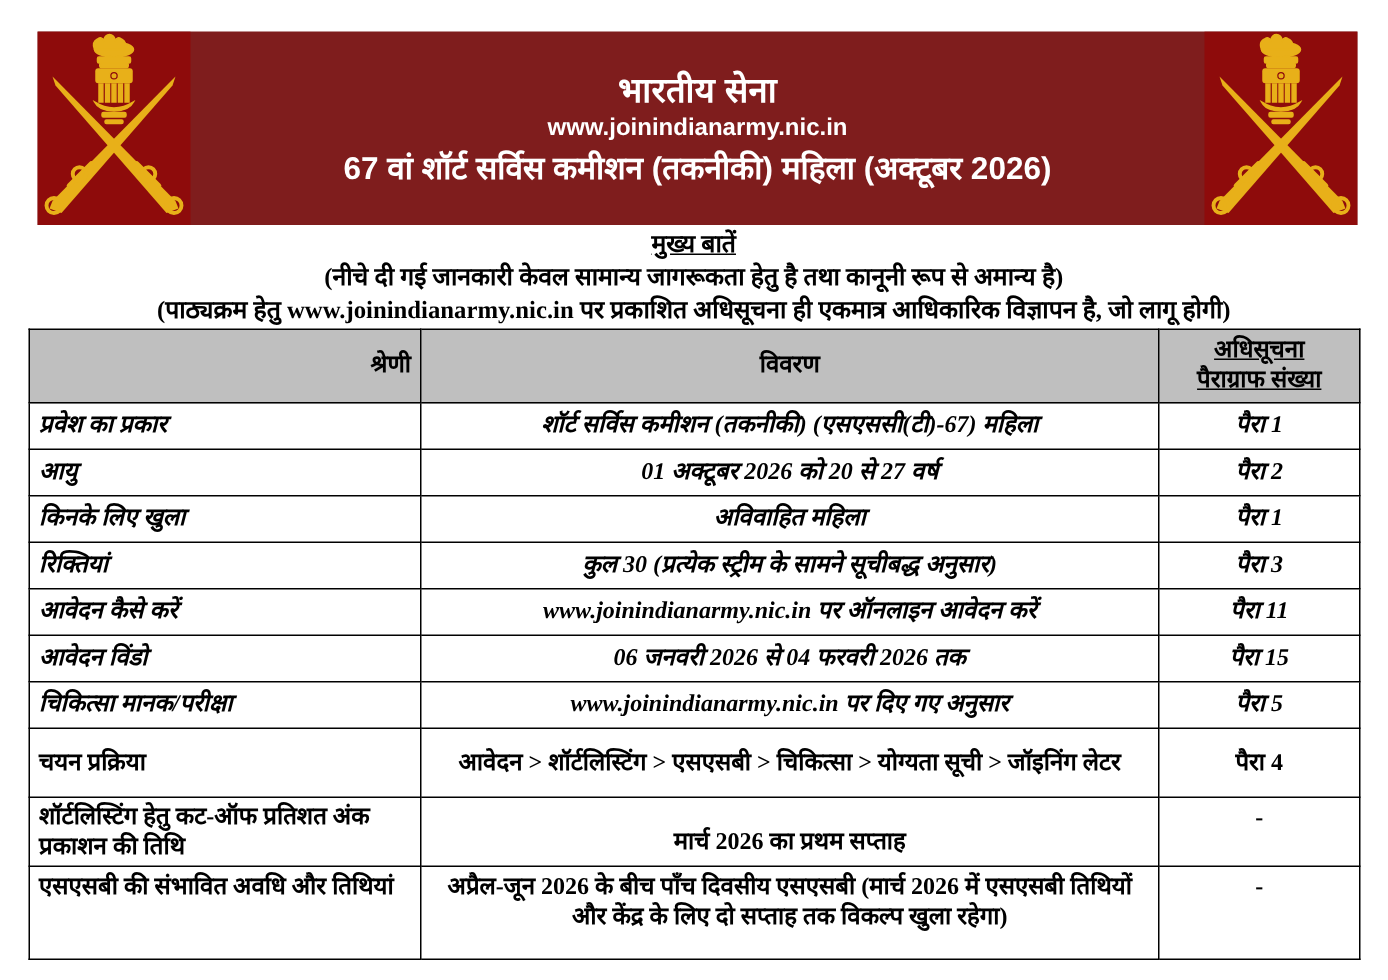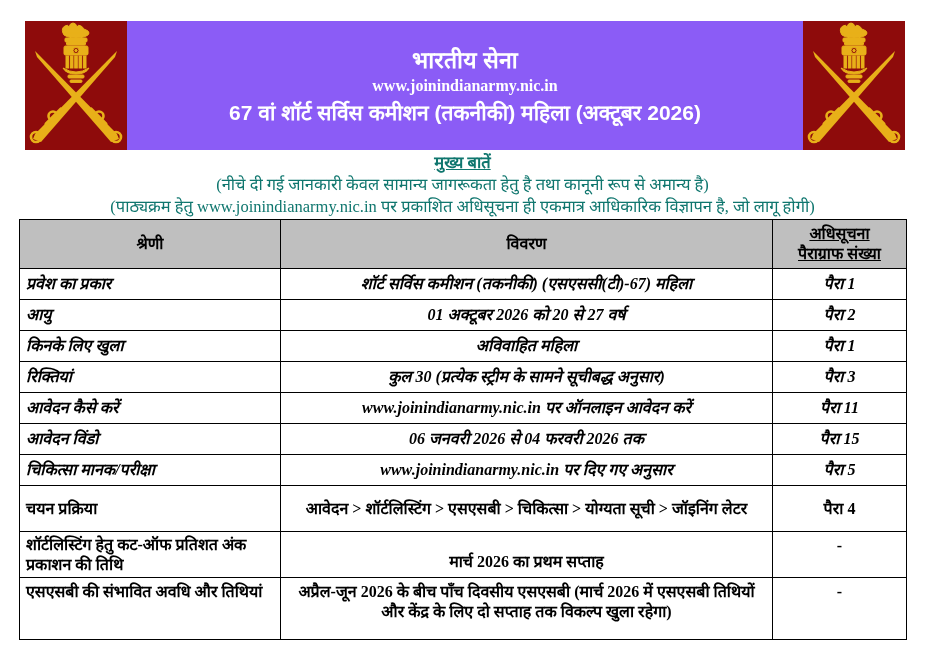--- a/index.html
+++ b/index.html
@@ -15,21 +15,21 @@
     position: relative;
   }
 
   
   .banner {
     position: absolute;
     left: 25px;
     top: 21px;
     width: 880px;
     height: 129px;
-    background: #8b5cf6;
+    background: #7f1d1d;
     display: flex;
     align-items: stretch;
     overflow: hidden;
   }
   .logo-box {
     width: 102px;
     flex: 0 0 102px;
     background: #8E0B0B;
     position: relative;
   }
@@ -46,52 +46,52 @@
     text-align: center;
   }
   .banner-title {
     font-family: "Liberation Sans", "DejaVu Sans", sans-serif;
     font-weight: bold;
     font-size: 23px;
     line-height: 1.18;
     letter-spacing: .2px;
   }
   .banner-url {
-    font-family: Liberation Serif, serif;
+    font-family: Liberation Sans, sans-serif;
     font-weight: bold;
     font-size: 16px;
     line-height: 1.45;
   }
   .banner-sub {
     font-family: "Liberation Sans", "DejaVu Sans", sans-serif;
     font-weight: bold;
     font-size: 21px;
     line-height: 1.5;
     white-space: nowrap;
   }
 
   
   .intro {
     position: absolute;
     left: 0;
     top: 152px;
     width: 925px;
     text-align: center;
-    color: #0f766e;
+    color: #000000;
   }
   .intro-heading {
     font-family: "Liberation Serif", "DejaVu Serif", serif;
     font-weight: bold;
     font-size: 16.5px;
     text-decoration: underline;
     line-height: 1.32;
   }
   .intro-line {
     font-family: "Liberation Serif", "DejaVu Serif", serif;
-    font-weight: normal;
+    font-weight: bold;
     font-size: 16.5px;
     line-height: 1.36;
     white-space: nowrap;
   }
 
   
   .tbl-wrap {
     position: absolute;
     left: 19px;
     top: 219px;
@@ -113,21 +113,21 @@
     line-height: 1.25;
   }
   table.keyinfo thead th {
     background: #BFBFBF;
     height: 44px;
   }
   .col-cat { width: 261px; }
   .col-det { width: 492px; }
   .col-par { width: 134px; }
 
-  th.h-cat { text-align: center; vertical-align: top; padding-top: 4px; margin-left: 45px; }
+  th.h-cat { text-align: right; vertical-align: top; padding-top: 4px; margin-left: 45px; }
   th.h-det { vertical-align: top; padding-top: 4px; margin-top: 20px; }
   th.h-par { text-align: center; vertical-align: top; padding-top: 4px; line-height: 1.3; text-decoration: underline; }
 
   td.c-cat { text-align: left; }
   td.c-det { text-align: center; }
   td.c-par { text-align: center; }
 
   .serif-url {
     font-family: "Liberation Serif", "DejaVu Serif", serif;
     margin-left: 16px;

